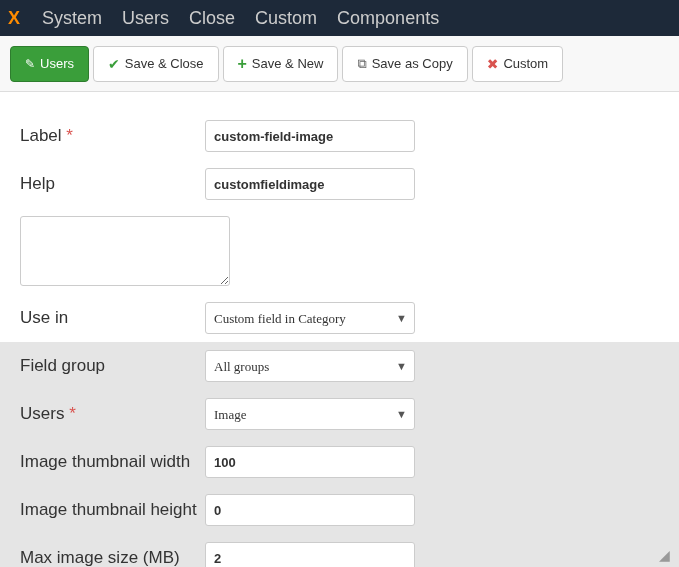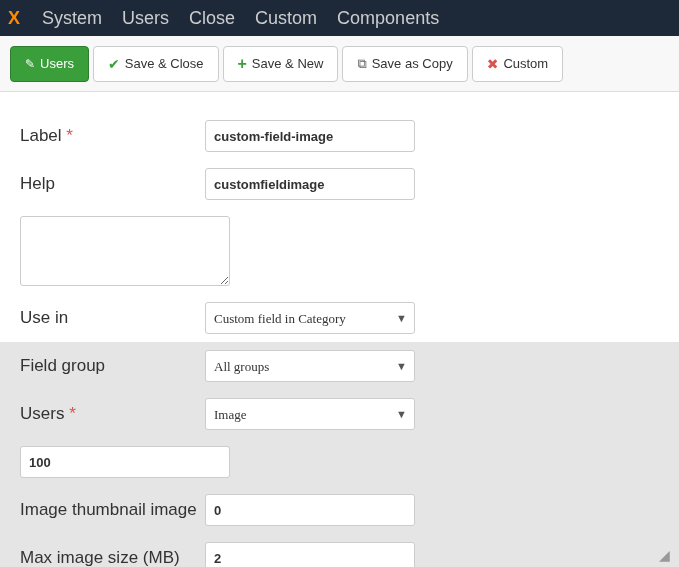--- a/index.html
+++ b/index.html
@@ -237,25 +237,26 @@
         <span>Users</span>
         <span class="required"> *</span>
       </div>
       <div class="select-wrapper">
         <select class="form-control"><option>Image</option></select>
         <span class="select-arrow">▼</span>
       </div>
     </div>
 
     <div class="form-row">
+      <div class="form-label">Image thumbnail width</div>
       <input class="form-control" type="text" value="100" style="">
     </div>
 
     <div class="form-row">
-      <div class="form-label">Image thumbnail image</div>
+      <div class="form-label">Image thumbnail height</div>
       <input class="form-control" type="text" value="0" style="">
     </div>
 
     <div class="form-row">
       <div class="form-label">Max image size (MB)</div>
       <input class="form-control" type="text" value="2" style="">
     </div>
 
   </div>
 

